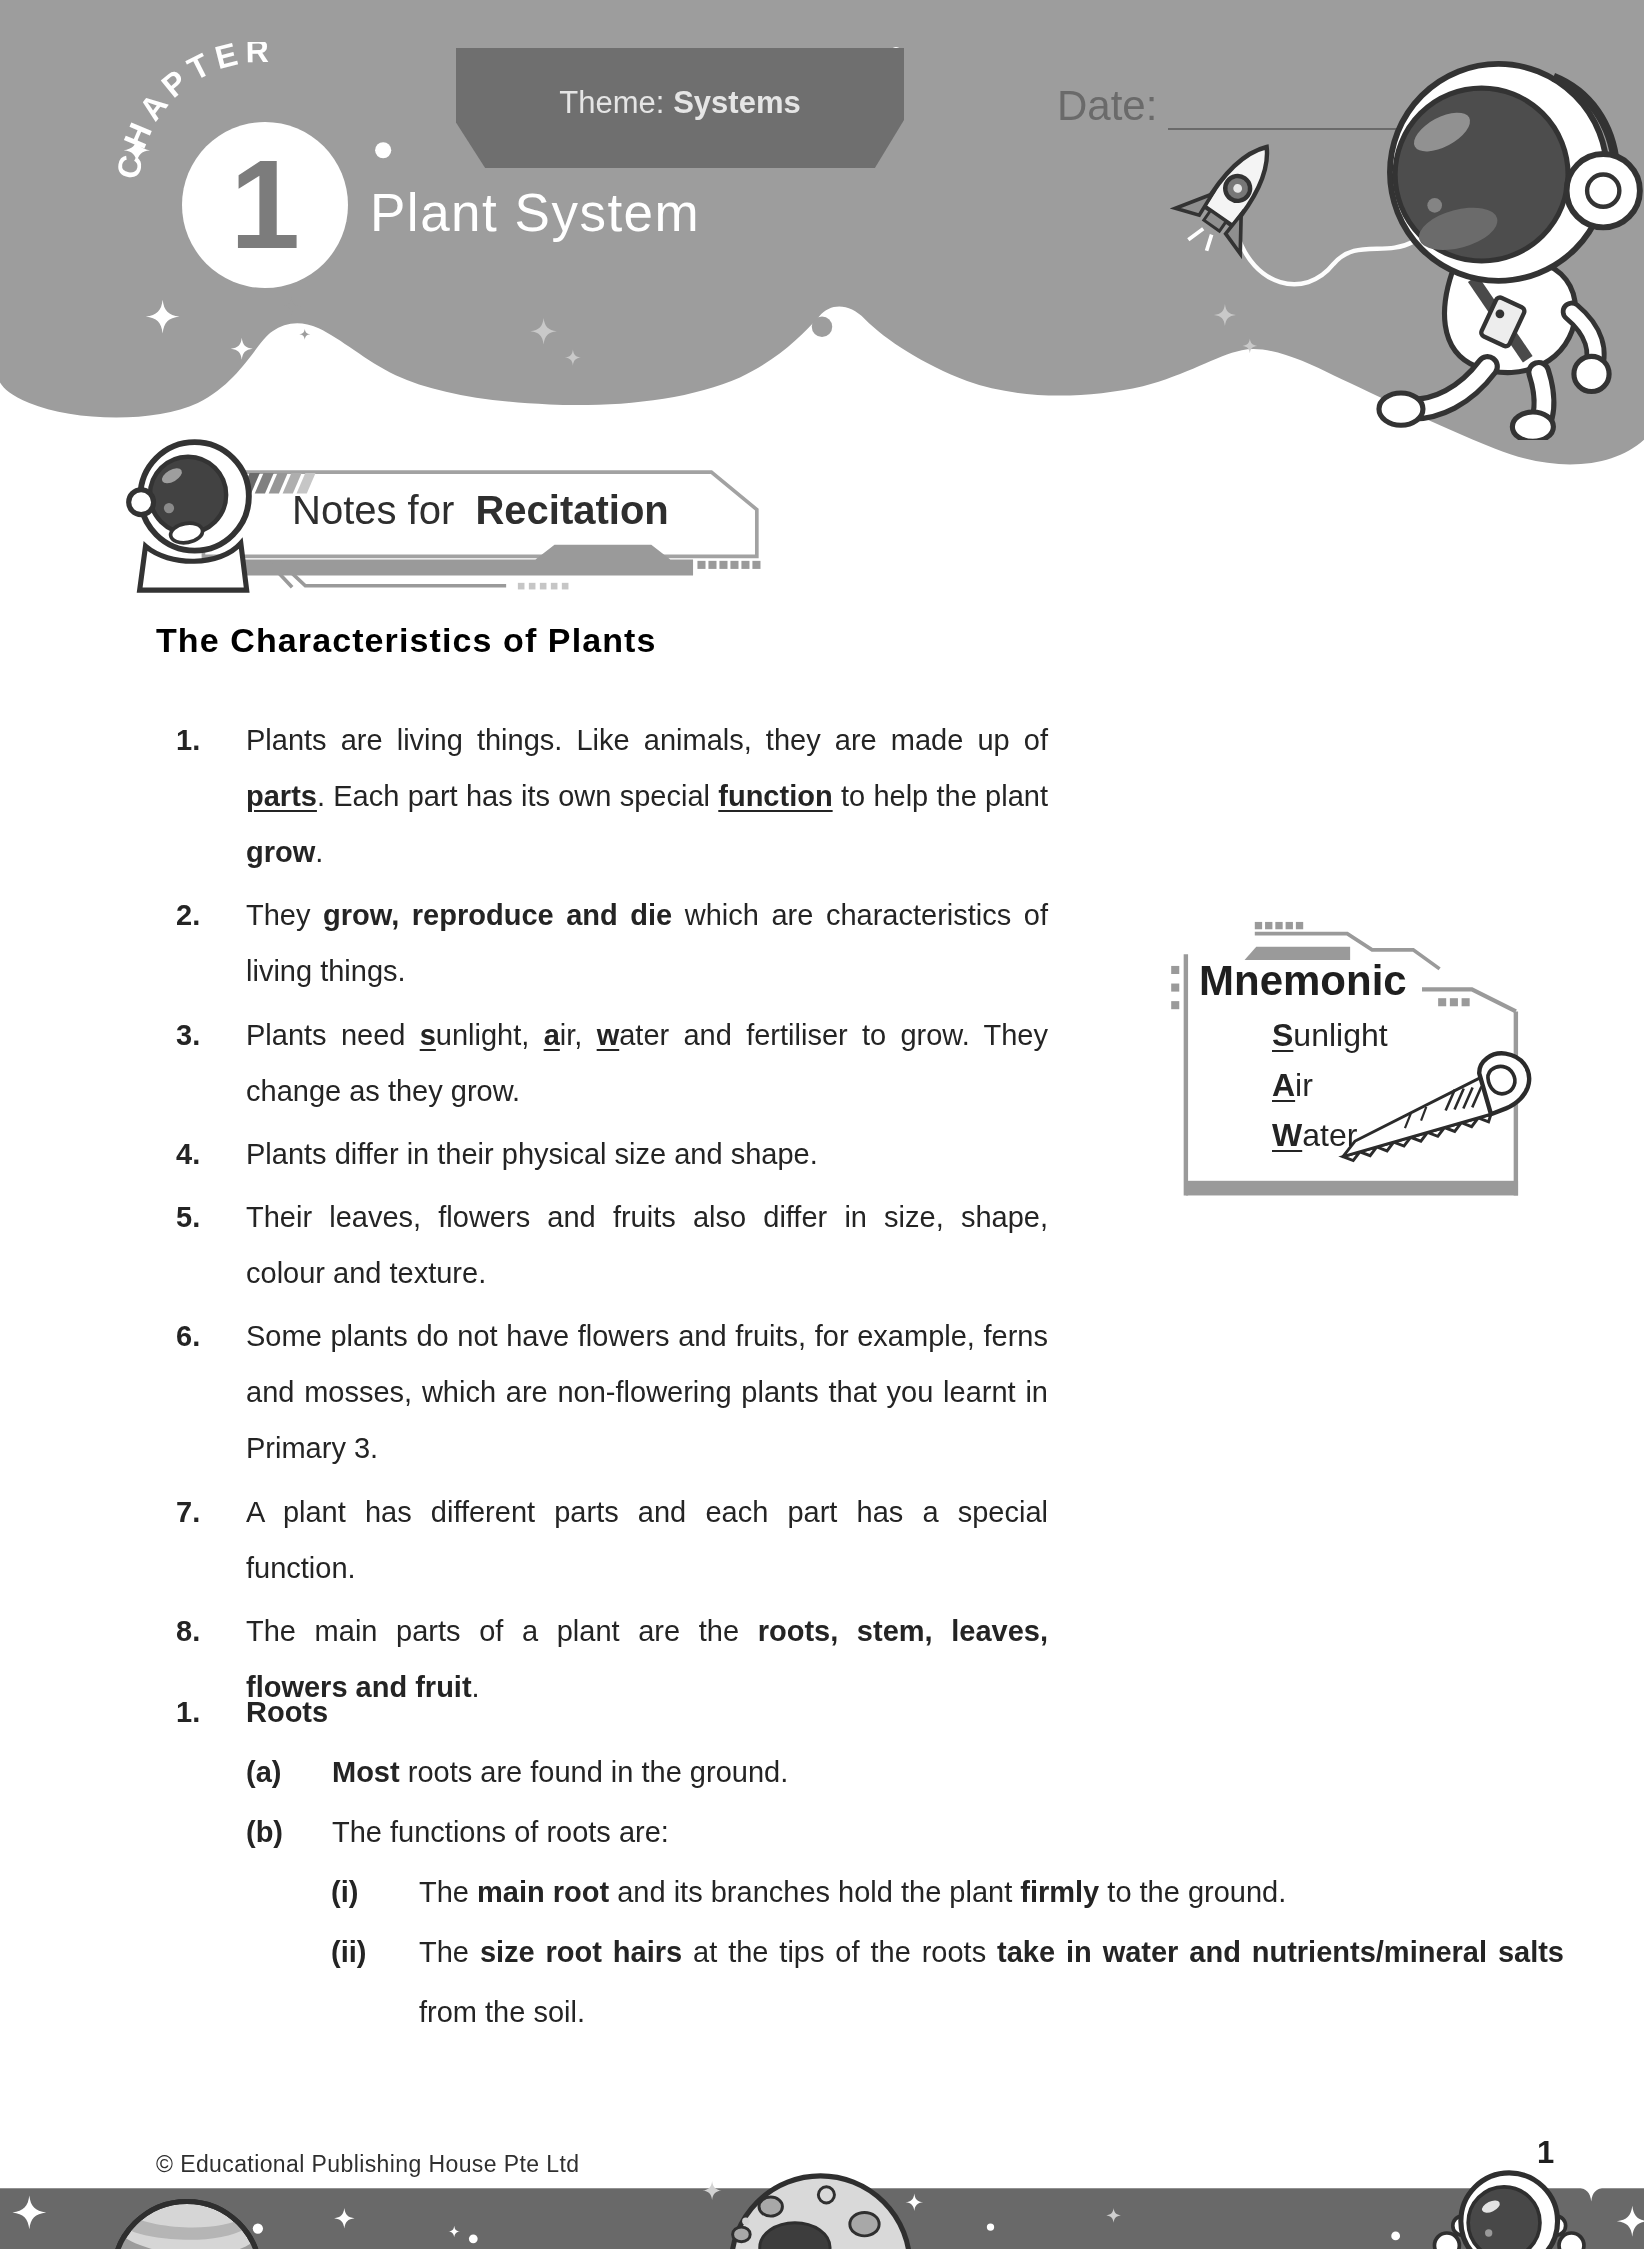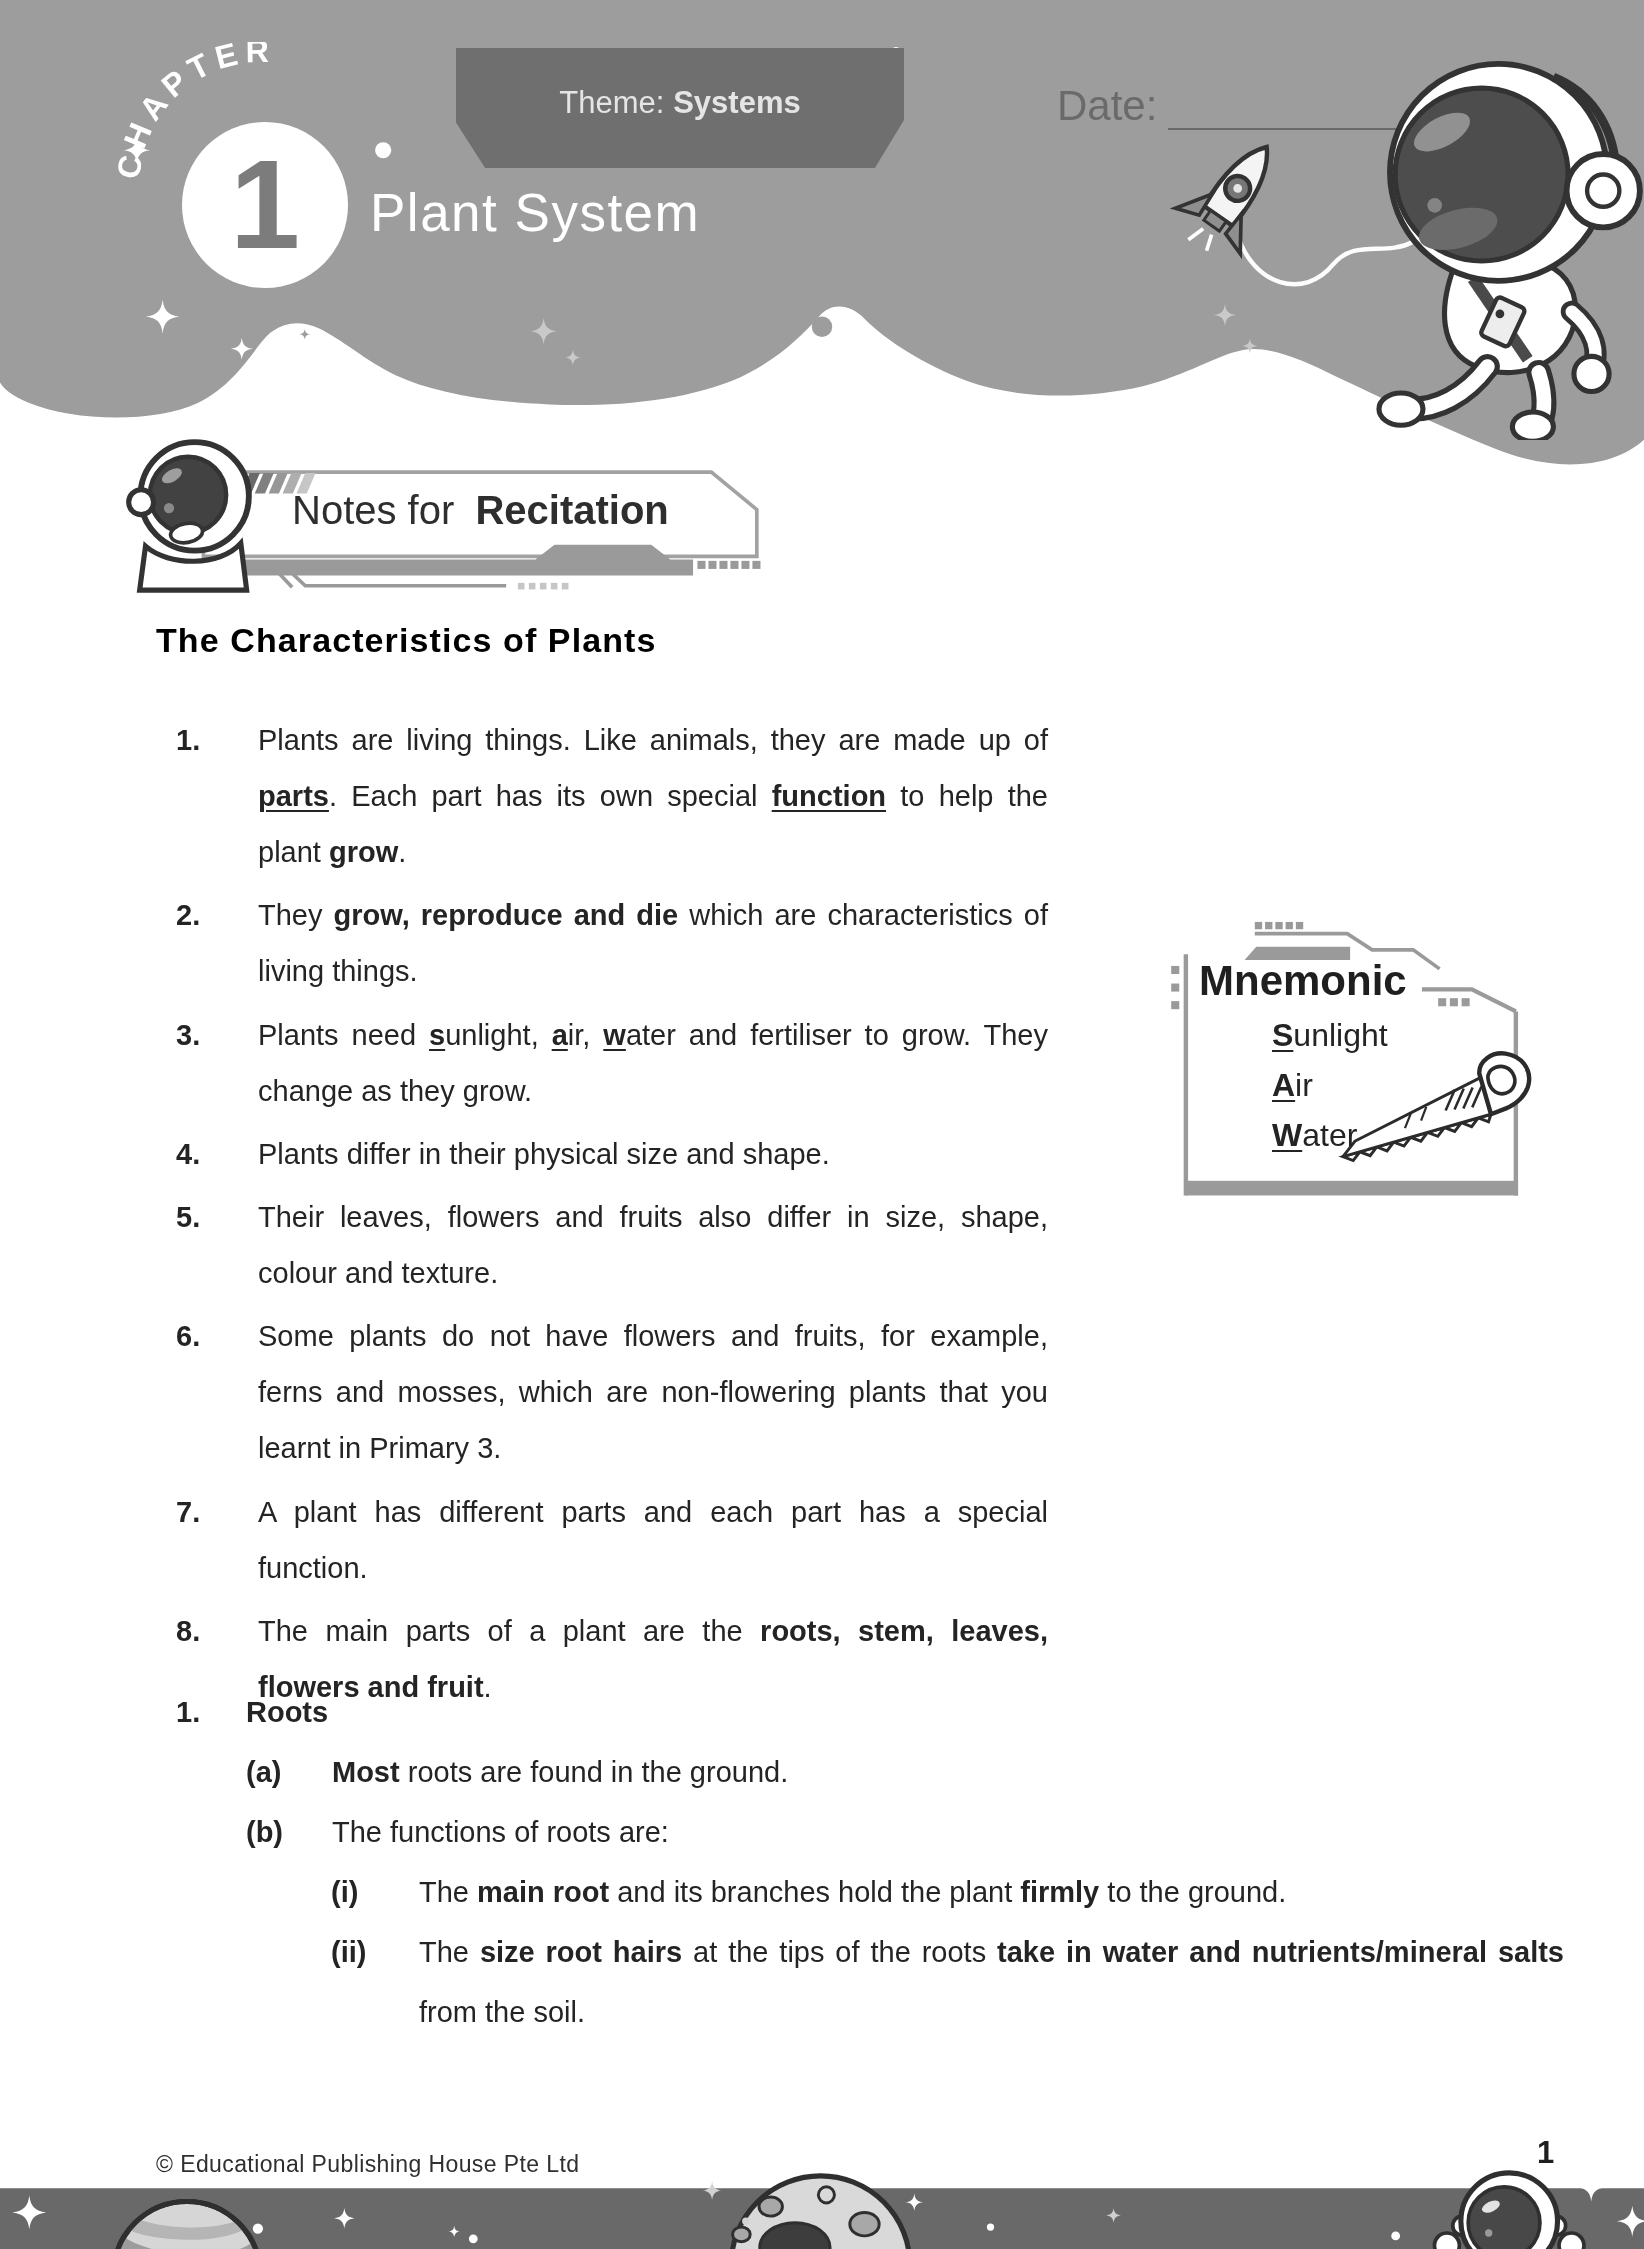--- a/index.html
+++ b/index.html
@@ -21,21 +21,21 @@
   .date-line{display:inline-block;width:234px;border-bottom:2.9px solid #6a6a6a;height:34px;margin-left:10.3px;}
   
   .banner-text{left:292px;top:488px;font-size:40px;color:#2e2e2e;}
   .banner-text .bold{font-weight:800;margin-left:10px;}
   
   .sec-head{left:156px;top:621px;font-size:34px;font-weight:700;letter-spacing:1.1px;color:#000000;}
   
   .char-list{left:176px;top:712px;width:872px;font-size:29px;line-height:56px;}
   .c-row{display:flex;margin-bottom:7.3px;}
   .c-num{width:70px;font-weight:700;flex:none;}
-  .c-text{flex:1;width:795px;text-align:justify;margin-left:12px;}
+  .c-text{flex:1;width:795px;text-align:justify;}
   .b{font-weight:700;}
   .u{text-decoration:underline;text-decoration-thickness:2.2px;text-underline-offset:4.4px;}
   
   .mn-title{left:1199px;top:957px;font-size:42px;font-weight:800;color:#1f1f1f;}
   .mn-items{left:1272px;top:1010px;font-size:32px;line-height:50px;color:#242424;}
   
   .roots{left:176px;top:1682px;width:1388px;font-size:29px;line-height:60px;}
   .r-row{display:flex;}
   .r-label{font-weight:700;flex:none;}
   .lvl0 .r-label{width:70px;}

